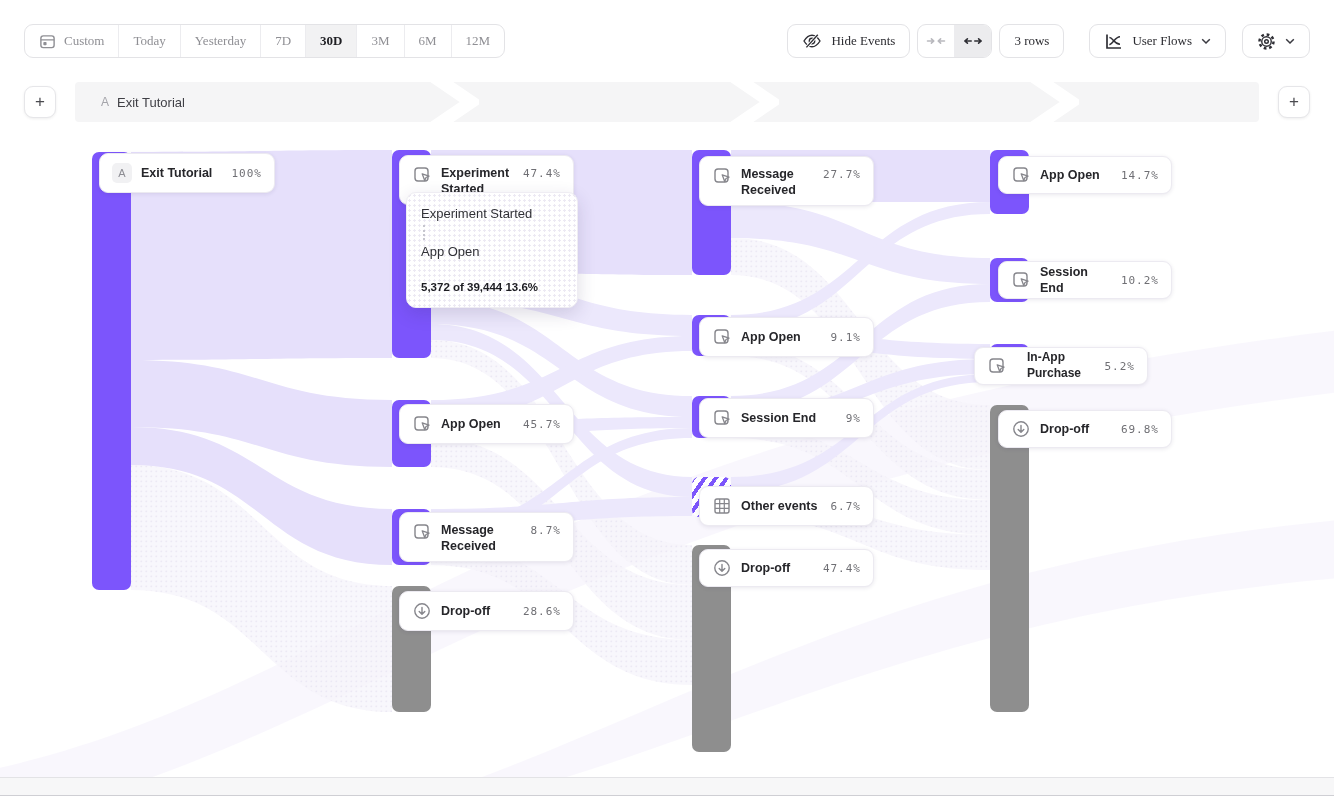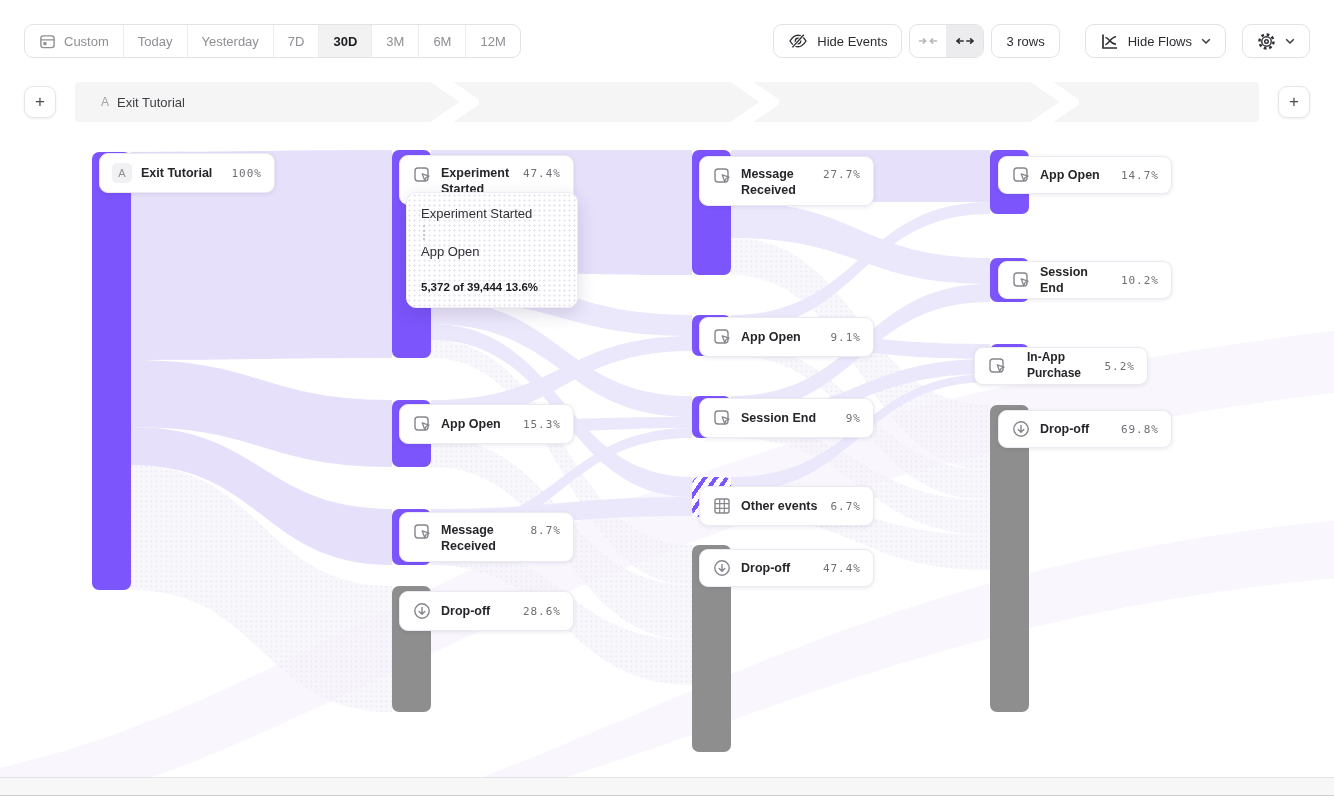--- a/index.html
+++ b/index.html
@@ -3,21 +3,21 @@
 <meta charset="utf-8">
 <style>
   html,body{margin:0;padding:0;}
   body{
     width:1334px;height:796px;position:relative;overflow:hidden;
     background:#ffffff;font-family:"Liberation Sans",sans-serif;
     -webkit-font-smoothing:antialiased;
   }
   
   .toolbar{position:absolute;top:24px;left:24px;right:24px;height:34px;
-    display:flex;justify-content:space-between;align-items:center;z-index:6;}
+    display:flex;justify-content:space-between;align-items:center;z-index:6;font-family:Liberation Serif, serif;}
   .date-group{display:flex;height:34px;border:1px solid #e3e3e6;border-radius:9px;
     overflow:hidden;background:#fff;box-sizing:border-box;}
   .dseg{display:flex;align-items:center;gap:8px;padding:0 14px;font-size:13px;
     color:#8f8f94;border-right:1px solid #ececef;cursor:pointer;white-space:nowrap;}
   .dseg:last-child{border-right:none;}
   .dseg.active{background:#f2f2f3;color:#1e1e22;font-weight:bold;justify-content:flex-end;}
   .right-group{display:flex;align-items:center;gap:7px;}
   .btn{height:34px;display:flex;align-items:center;gap:9px;padding:0 14px;
     border:1px solid #e3e3e6;border-radius:9px;background:#fff;font-size:13px;
     color:#2c2c31;box-sizing:border-box;cursor:pointer;white-space:nowrap;}
@@ -144,21 +144,21 @@
     <div class="btn">
       <span>3 rows</span>
     </div>
 
     <div class="btn mL18">
       <svg class="nicon" style="width:19px;height:19px" viewBox="0 0 19 19">
         <path d="M3,2.5 V16 H17" fill="none" stroke="#2f2f35" stroke-width="1.7"></path>
         <path d="M5.4,5.6 C9,5.6 10,12.2 16,12.2" fill="none" stroke="#2f2f35" stroke-width="1.5"></path>
         <path d="M16,4.8 C11,4.8 9.4,11.6 5.4,12.8" fill="none" stroke="#2f2f35" stroke-width="1.5"></path>
       </svg>
-      <span>Hide Flows</span>
+      <span>User Flows</span>
       <svg style="width:10px;height:10px" viewBox="0 0 10 10">
         <path d="M1.2,3.2 L5,7 L8.8,3.2" fill="none" stroke="#3a3a40" stroke-width="1.5"></path>
       </svg>
     </div>
 
     <div class="btn mL9">
       <svg class="nicon" style="width:19px;height:19px" viewBox="0 0 20 20">
         <circle cx="10" cy="10" r="7.4" fill="none" stroke="#2f2f35" stroke-width="2.6" stroke-dasharray="2.9 2.9"></circle>
         <circle cx="10" cy="10" r="5" fill="none" stroke="#2f2f35" stroke-width="1.5"></circle>
         <circle cx="10" cy="10" r="1.9" fill="none" stroke="#2f2f35" stroke-width="1.5"></circle>
@@ -261,21 +261,21 @@
   </svg>
   <span class="lbl">Experiment Started</span>
   <span class="pct">47.4%</span>
 </div>
 <div class="card" style="left:399px;top:404px;width:175px;height:40px">
   <svg class="nicon" viewBox="0 0 20 20">
     <rect x="3" y="3" width="13" height="13" rx="3" fill="none" stroke="#86868c" stroke-width="1.4"></rect>
     <path d="M10.2,8.8 L17,11.2 L14,12.5 L12.7,15.5 Z" fill="#fff" stroke="#86868c" stroke-width="1.3" stroke-linejoin="round"></path>
   </svg>
   <span class="lbl">App Open</span>
-  <span class="pct">15.3%</span>
+  <span class="pct">45.7%</span>
 </div>
 <div class="card two" style="left:399px;top:512px;width:175px;height:50px">
   <svg class="nicon" viewBox="0 0 20 20">
     <rect x="3" y="3" width="13" height="13" rx="3" fill="none" stroke="#86868c" stroke-width="1.4"></rect>
     <path d="M10.2,8.8 L17,11.2 L14,12.5 L12.7,15.5 Z" fill="#fff" stroke="#86868c" stroke-width="1.3" stroke-linejoin="round"></path>
   </svg>
   <span class="lbl">Message Received</span>
   <span class="pct">8.7%</span>
 </div>
 <div class="card" style="left:399px;top:591px;width:175px;height:40px">

